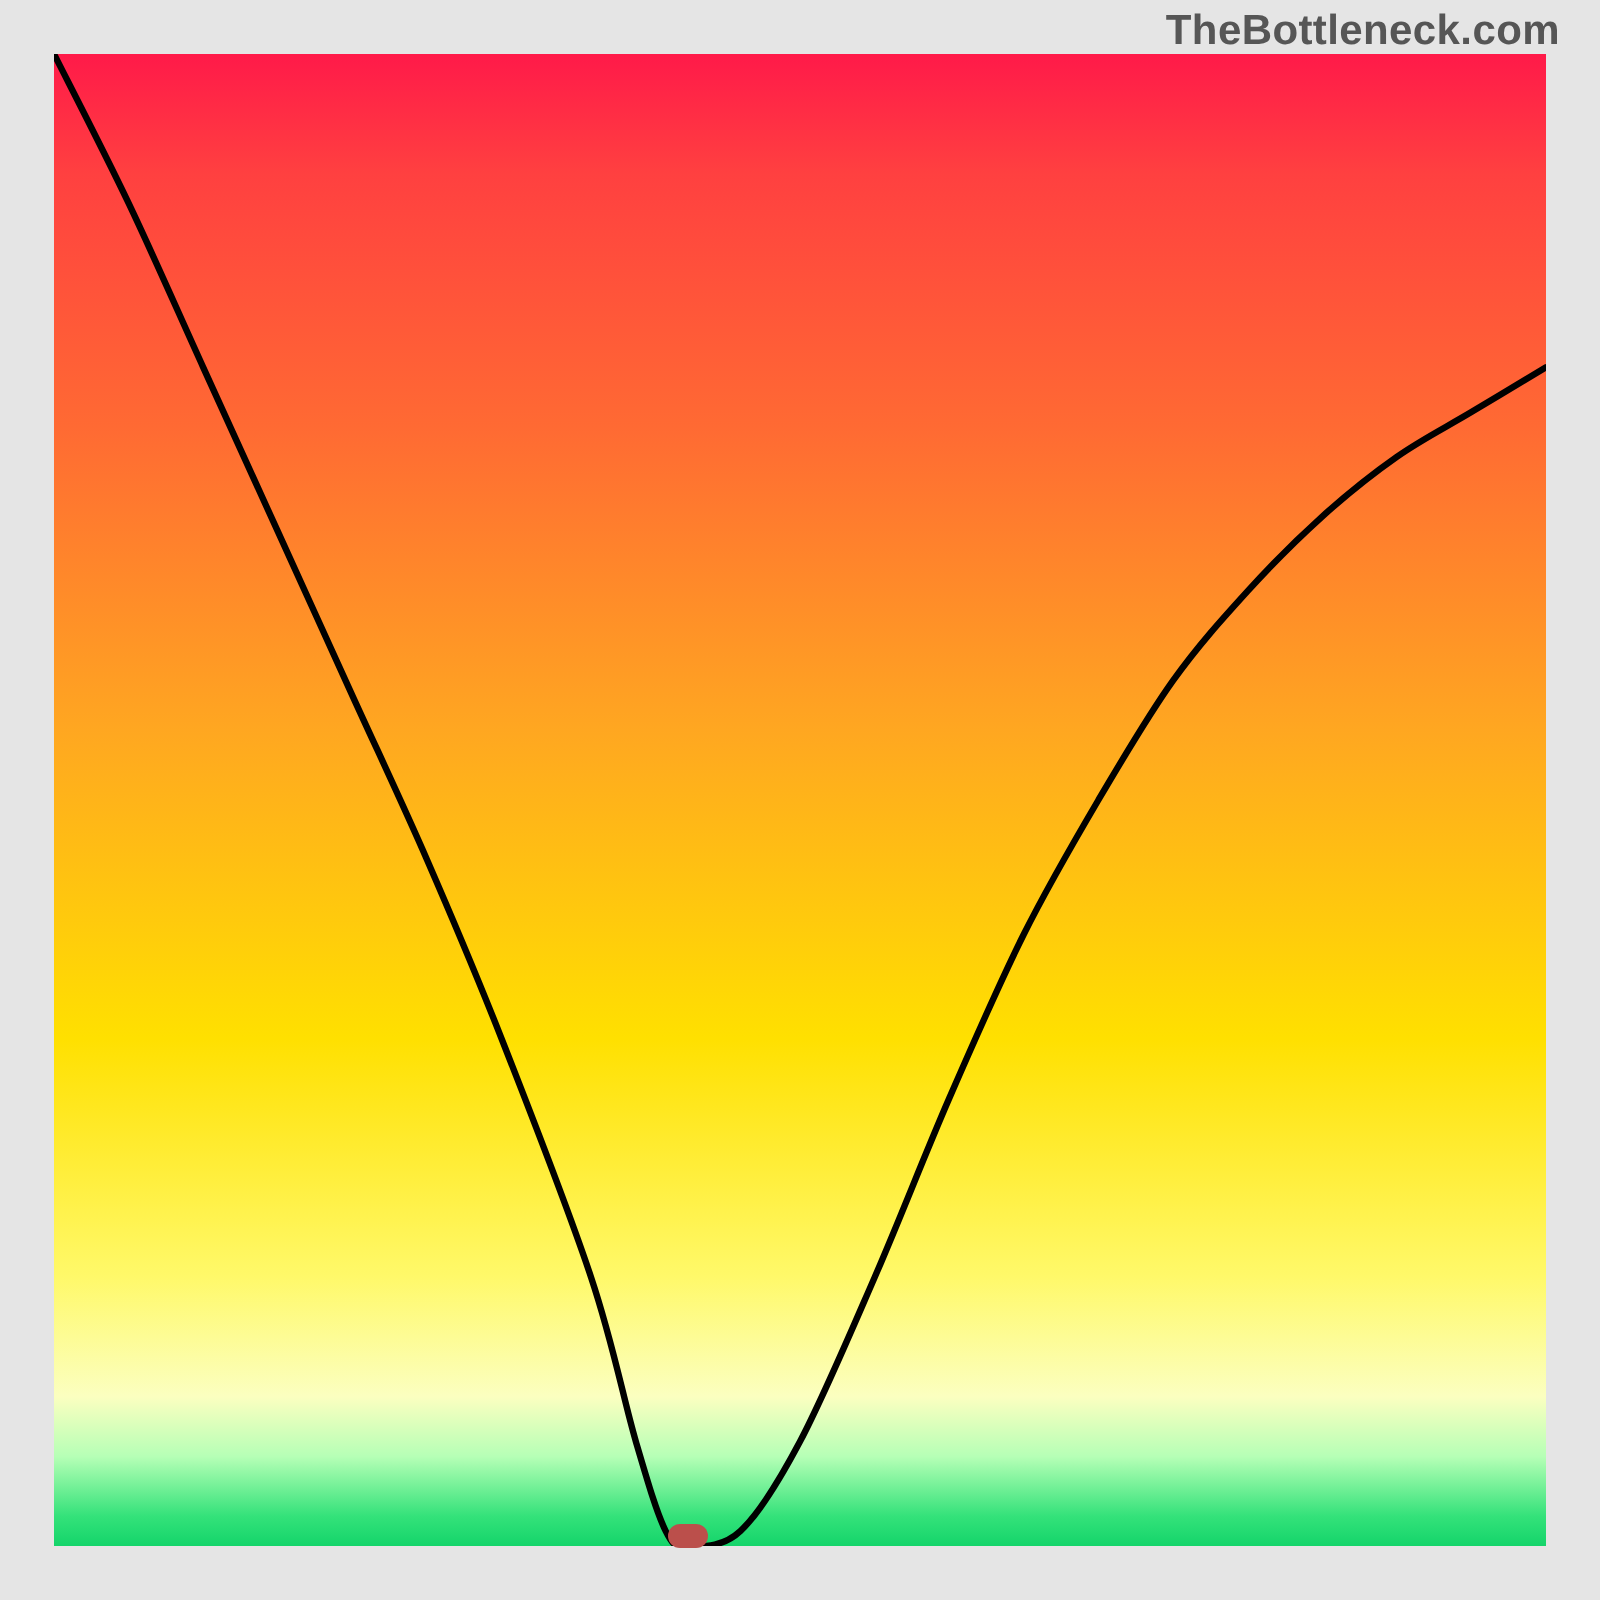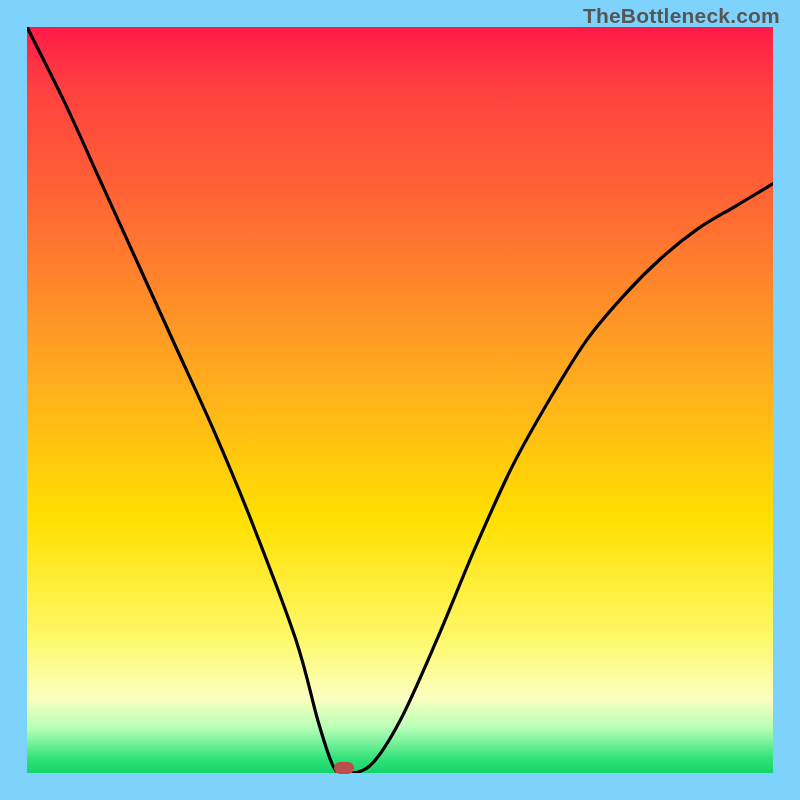--- a/index.html
+++ b/index.html
@@ -1,21 +1,21 @@
 <!DOCTYPE html>
 <html><head>
 <meta charset="utf-8">
 <style>
   * { margin: 0; padding: 0; box-sizing: border-box; }
   html, body { width: 800px; height: 800px; overflow: hidden; background: #000; }
   .frame {
     position: relative;
     width: 800px;
     height: 800px;
-    background: #7dd3fc;
+    background: #e5e5e5;
   }
   .watermark {
     position: absolute;
     top: 4px;
     right: 20px;
     font-family: Arial, Helvetica, sans-serif;
     font-size: 21px;
     font-weight: 600;
     color: #565656;
     letter-spacing: 0.2px;

